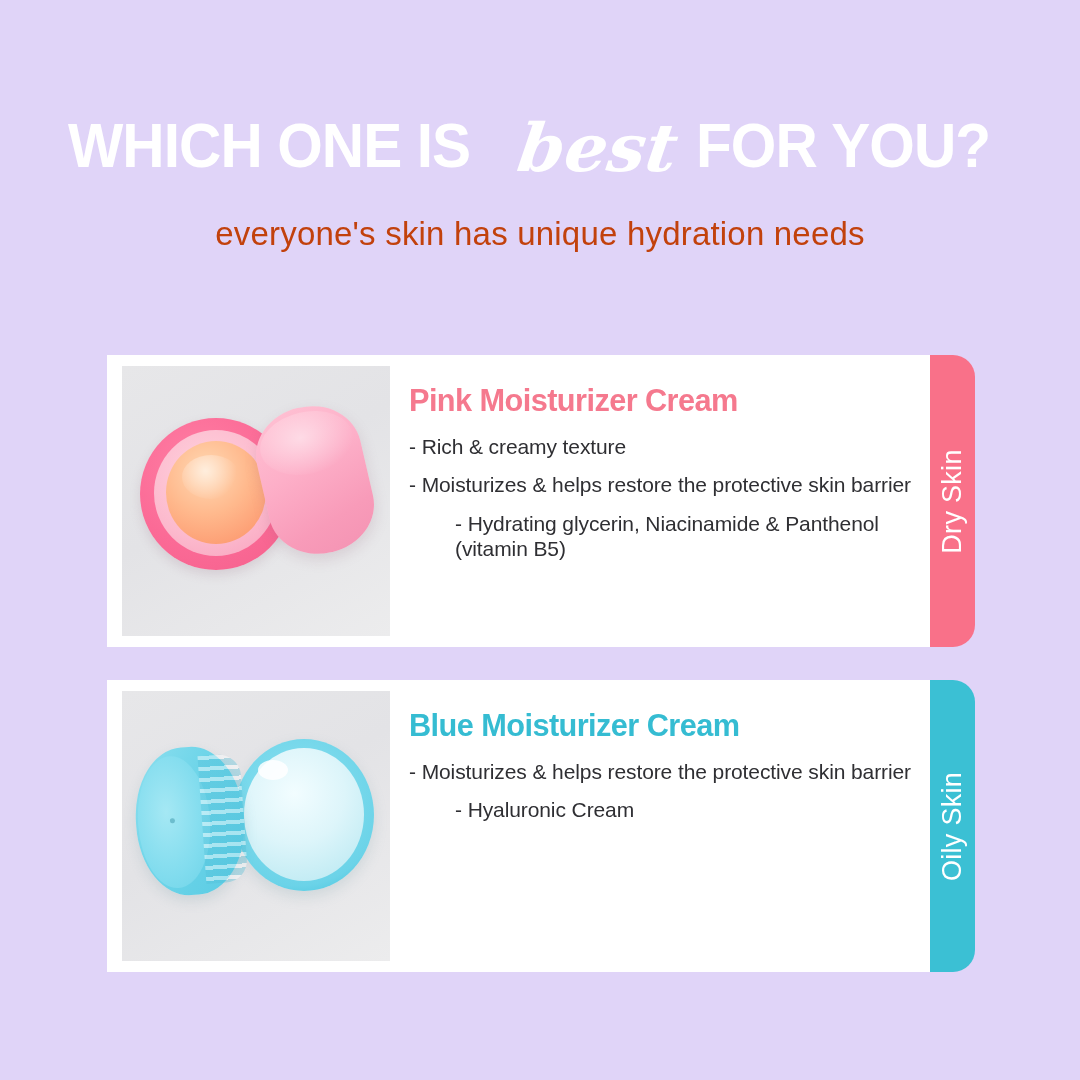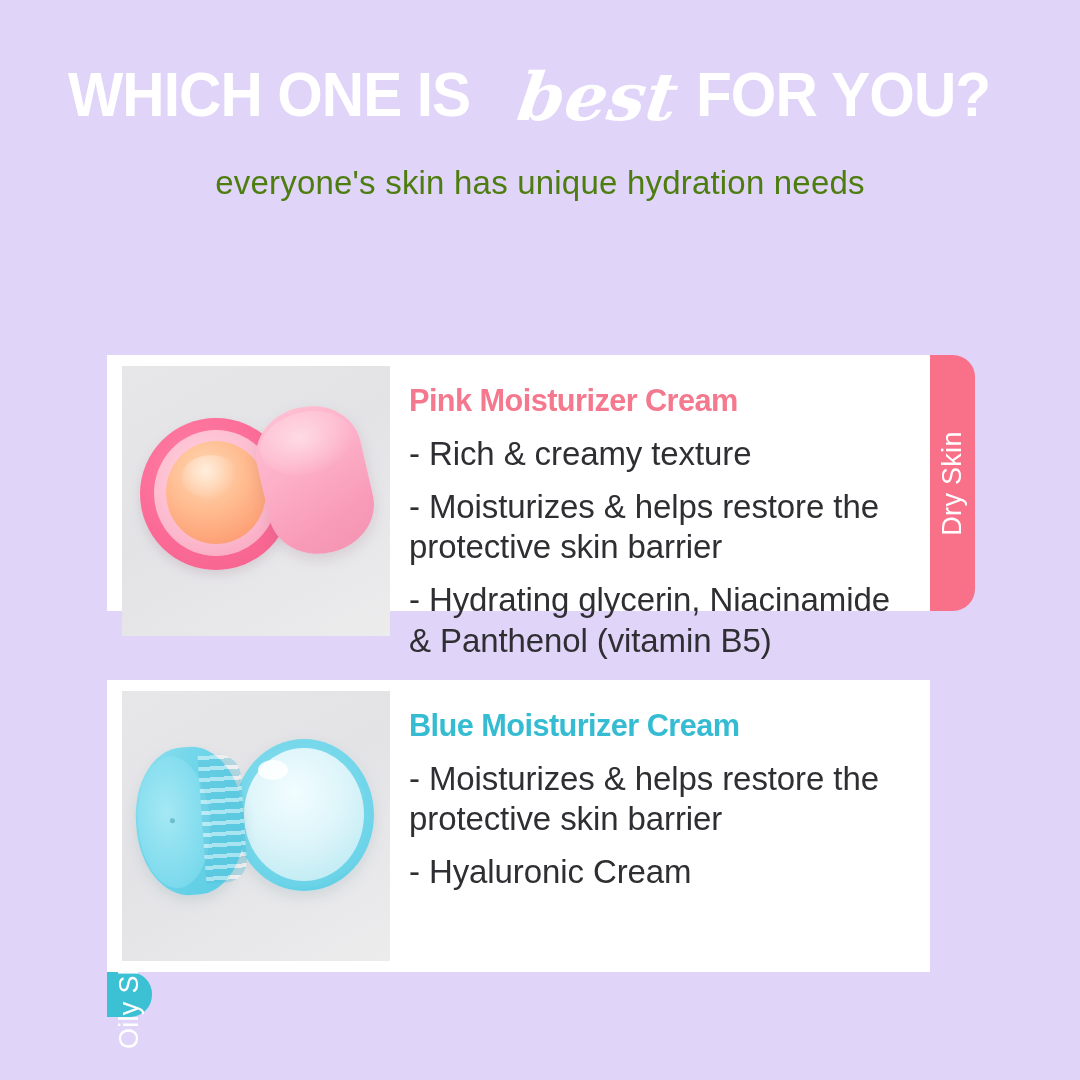--- a/index.html
+++ b/index.html
@@ -21,21 +21,21 @@
     top: 0;
     left: 0;
     width: 1080px;
     height: 330px;
     display: flex;
     flex-direction: column;
     align-items: center;
     justify-content: flex-start;
   }
   .headline {
-    margin-top: 60px;
+    margin-top: 111px;
     height: 82px;
     display: flex;
     align-items: baseline;
     justify-content: center;
     white-space: nowrap;
     color: #ffffff;
   }
   .headline .hl-part {
     font-family: "Liberation Sans", sans-serif;
     font-weight: bold;
@@ -54,36 +54,36 @@
     padding: 0 6px;
     transform: skewX(-8deg) scaleX(1.02);
     position: relative;
     top: 4px;
   }
   .headline .sp { width: 14px; display: inline-block; }
 
   .subtitle {
     margin-top: 22px;
     font-size: 33px;
-    color: #4d7c0f;
+    color: #c2410c;
     font-weight: normal;
     letter-spacing: 0.2px;
   }
 
   
   .card {
     position: absolute;
     left: 107px;
     width: 868px;
-    height: 256px;
+    height: 292px;
     display: flex;
     align-items: stretch;
   }
   #card-pink { top: 355px; }
-  #card-blue { top: 680px; flex-direction: column; }
+  #card-blue { top: 680px; }
 
   .card-body {
     width: 823px;
     background: #ffffff;
     display: flex;
     align-items: flex-start;
     box-sizing: border-box;
     padding: 11px 0 11px 15px;
     position: relative;
     z-index: 2;
@@ -232,27 +232,27 @@
   .product-title {
     font-size: 32px;
     font-weight: bold;
     letter-spacing: -0.6px;
     margin: 0 0 16px 0;
     line-height: 1.05;
     transform: scaleX(0.96);
     transform-origin: left center;
   }
   .bullet {
-    font-size: 33px;
+    font-size: 21px;
     color: #2f2f33;
     line-height: 1.22;
     margin-bottom: 13px;
     letter-spacing: -0.1px;
   }
-  .bullet:last-child { margin-bottom: 0; }
+  .bullet:last-child { margin-bottom: 0; margin-left: 46px; }
 
   
   .tab {
     width: 45px;
     flex: 0 0 45px;
     border-radius: 0 22px 22px 0;
     position: relative;
     display: flex;
     align-items: center;
     justify-content: center;

